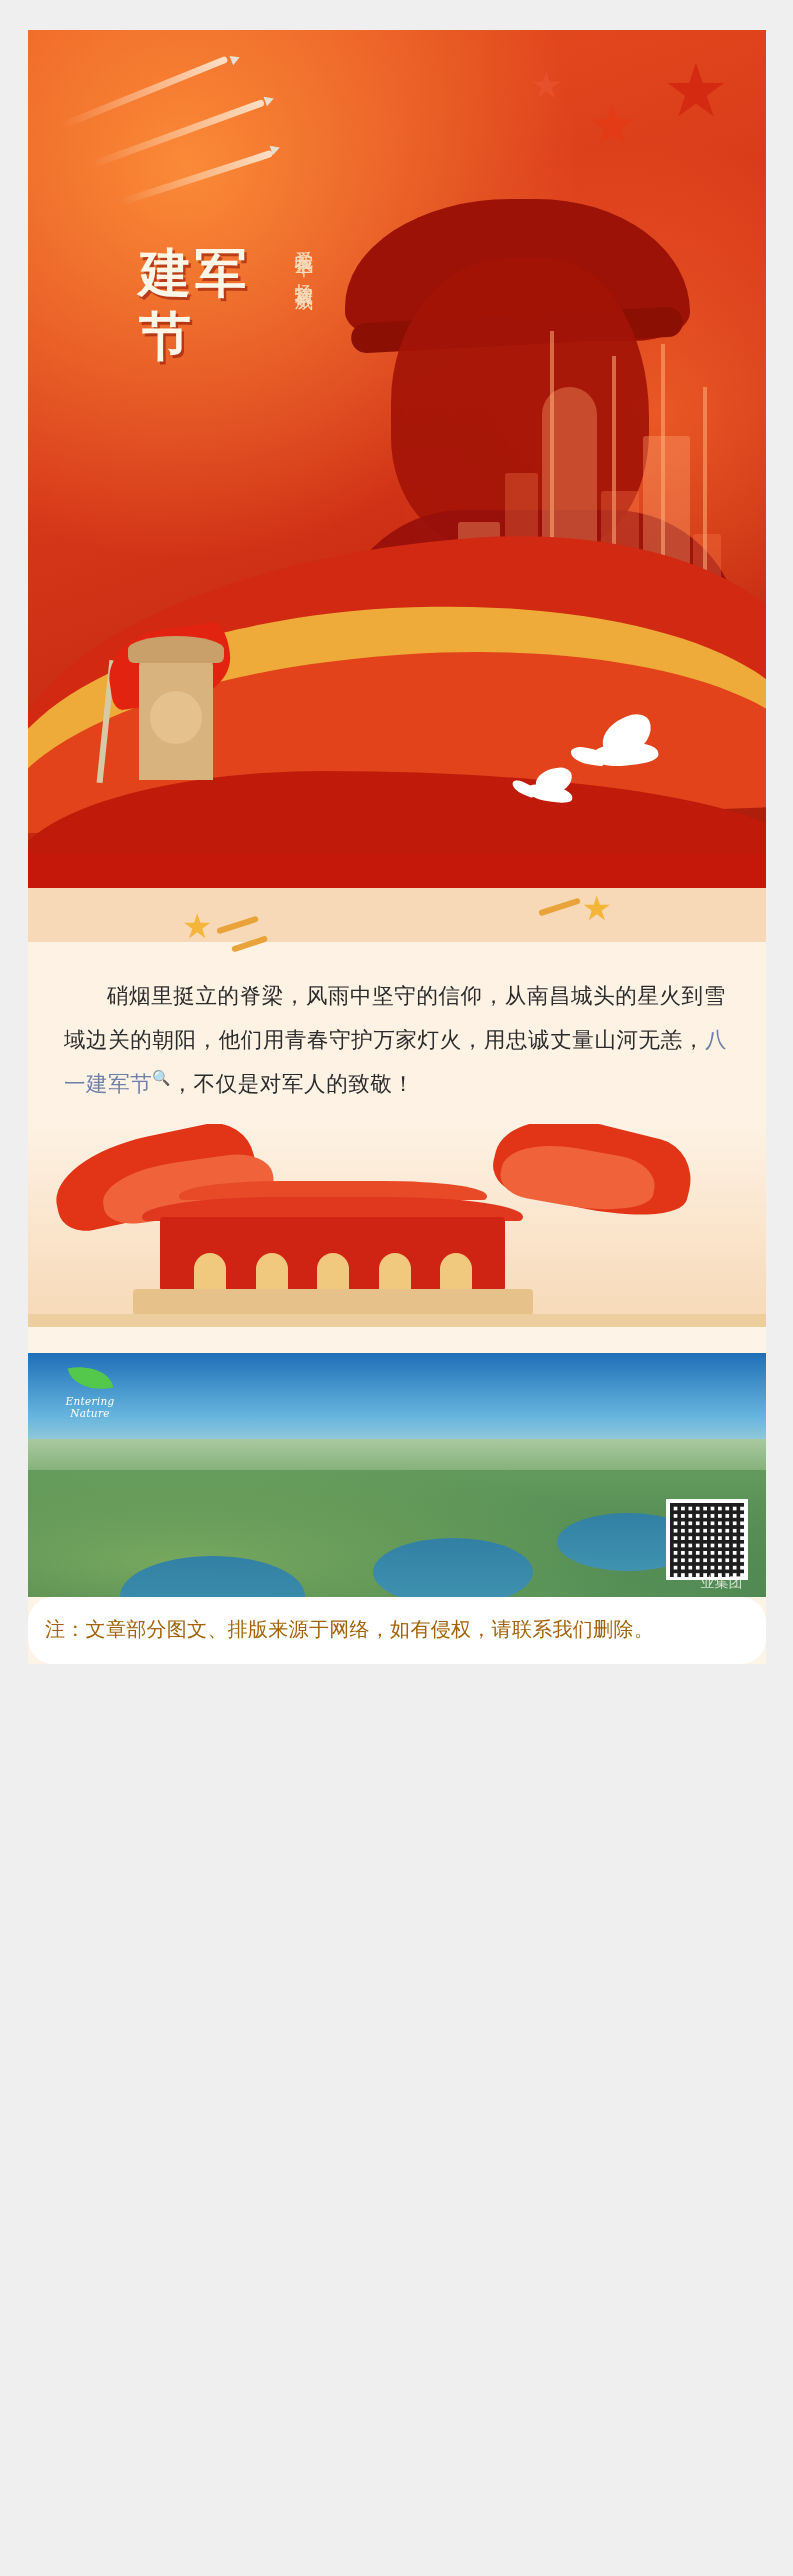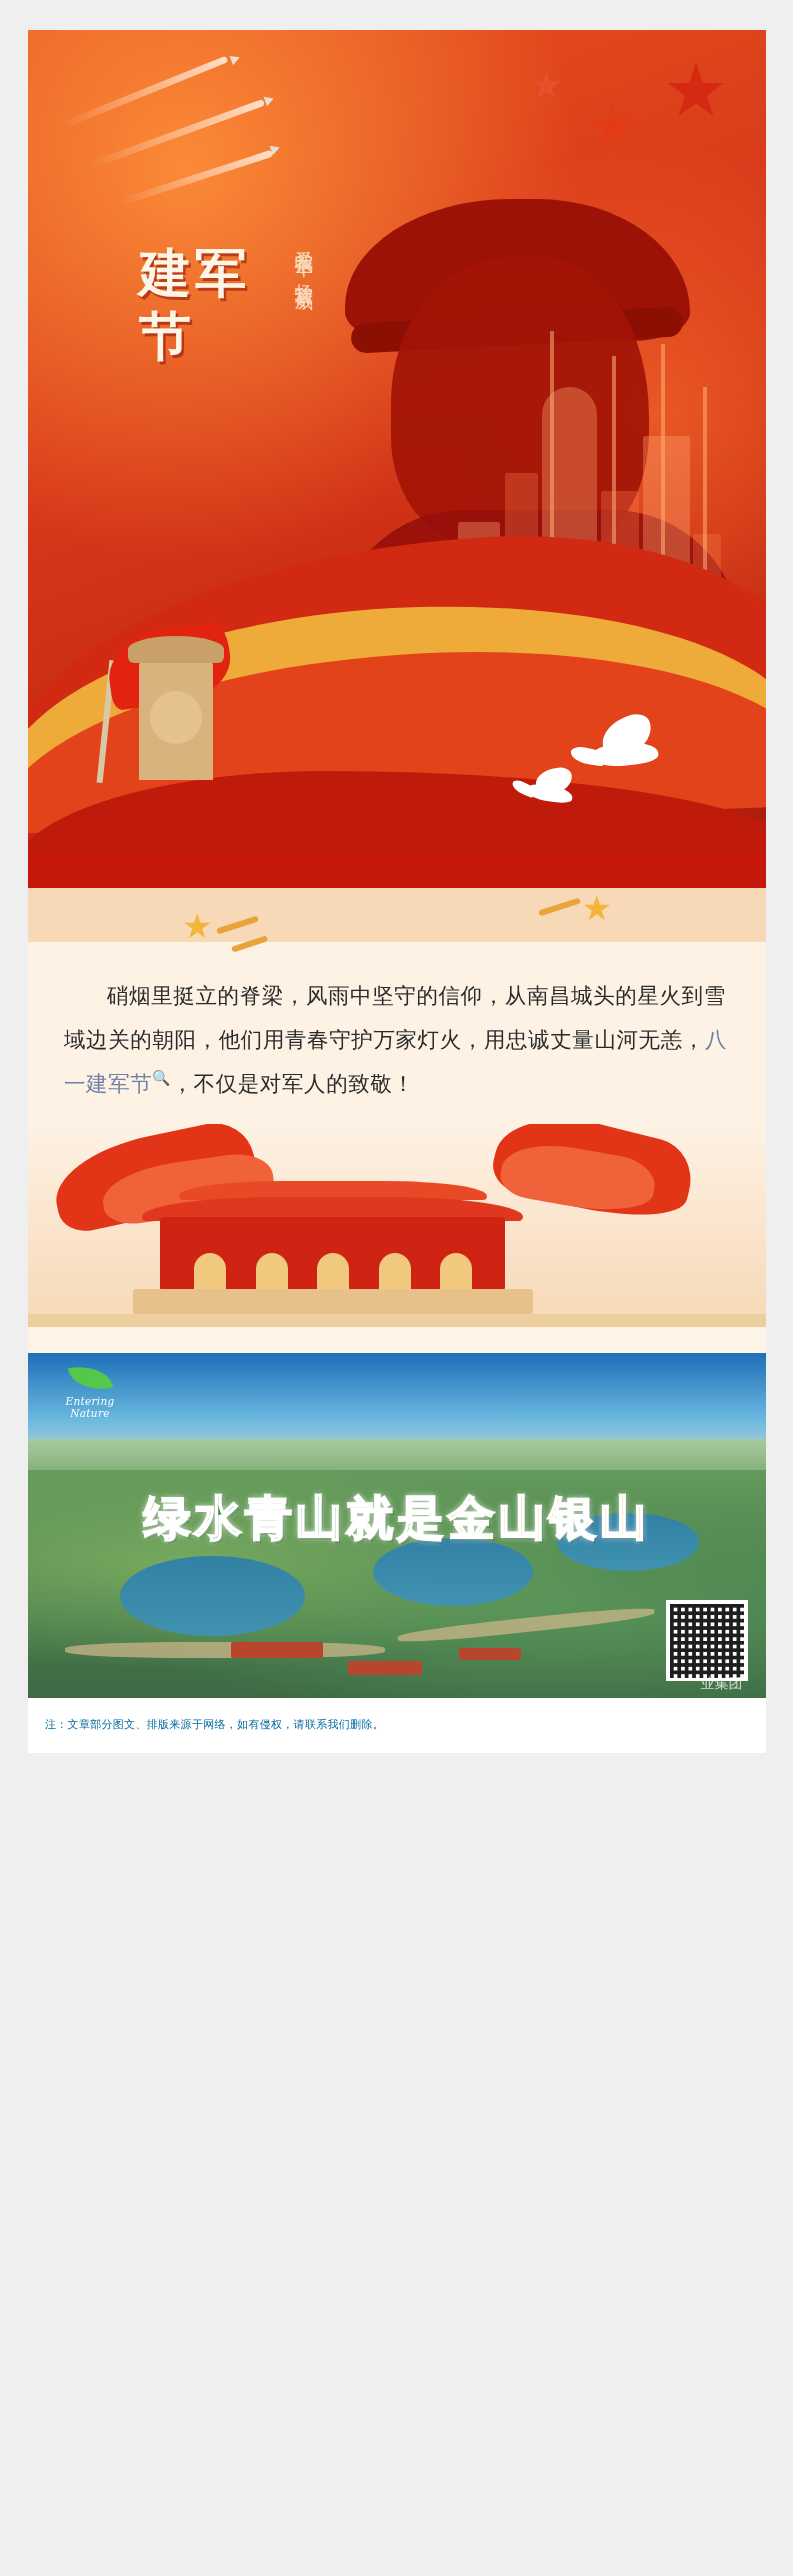--- a/index.html
+++ b/index.html
@@ -479,21 +479,21 @@
     bottom: 0;
     width: 738px;
     height: 13.5px;
     background: #edcf9f;
   }
 
   
   .banner {
     position: relative;
     width: 738px;
-    height: 345px;
+    height: 244px;
     margin-top: 26px;
     overflow: hidden;
     background: linear-gradient(180deg, #2f7fc4 0%, #59a8d6 18%, #8cc06a 38%, #4e8b46 62%, #3c6f3c 100%);
   }
   .bn-sky {
     position: absolute;
     left: 0;
     top: 0;
     width: 738px;
     height: 92px;
@@ -598,24 +598,25 @@
     right: 23.4px;
     bottom: 4.9px;
     color: rgba(255,255,255,.75);
     font-size: 14px;
   }
 
   
   .note {
     background: #ffffff;
     padding: 18.5px 17px 21px 17px;
-    color: #0369a1;
-    font-size: 11px;
+    color: #a16207;
+    font-size: 20px;
     letter-spacing: 0.3px;
     font-family: "DejaVu Sans", sans-serif;
+    border-radius: 25px;
   }
 </style>
 </head>
 <body>
 
 <div class="page">
   <div class="article">
 
     <div class="hero">
       <div class="hero-glow"></div>
@@ -722,23 +723,20 @@
       <div class="bn-path" style="left:369px; top:265px; width:258px; height:13.5px; transform:rotate(-6deg);"></div>
       <div class="bn-roof" style="left:203px; top:289px; width:92px; height:16px;"></div>
       <div class="bn-roof" style="left:320px; top:308px; width:74px; height:13.5px;"></div>
       <div class="bn-roof" style="left:431px; top:295px; width:62px; height:12.3px;"></div>
 
       <div class="bn-logo">
         <div class="bn-leaf"></div>
         <div class="bn-logo-text">Entering Nature</div>
       </div>
 
-      <div class="bn-headline">
-        <span>绿水</span><span>青山就是</span><span class="gold">金山银山</span>
-      </div>
 
       <div class="qr">
         <div class="qr-inner"></div>
       </div>
       <div class="wm">业集团</div>
     </div>
 
     <div class="note">注：文章部分图文、排版来源于网络，如有侵权，请联系我们删除。</div>
 
   </div>

